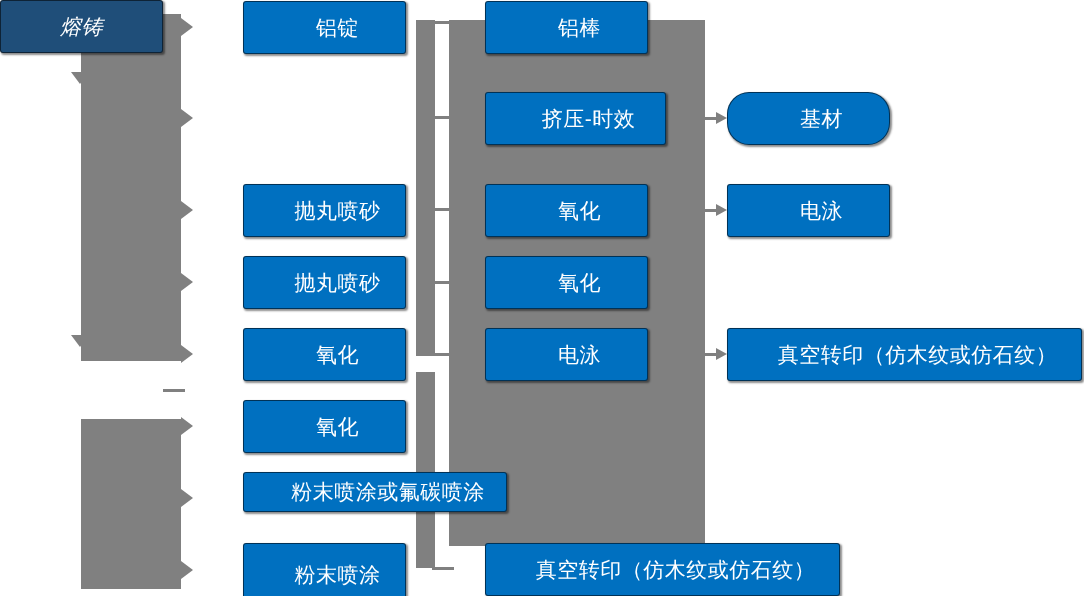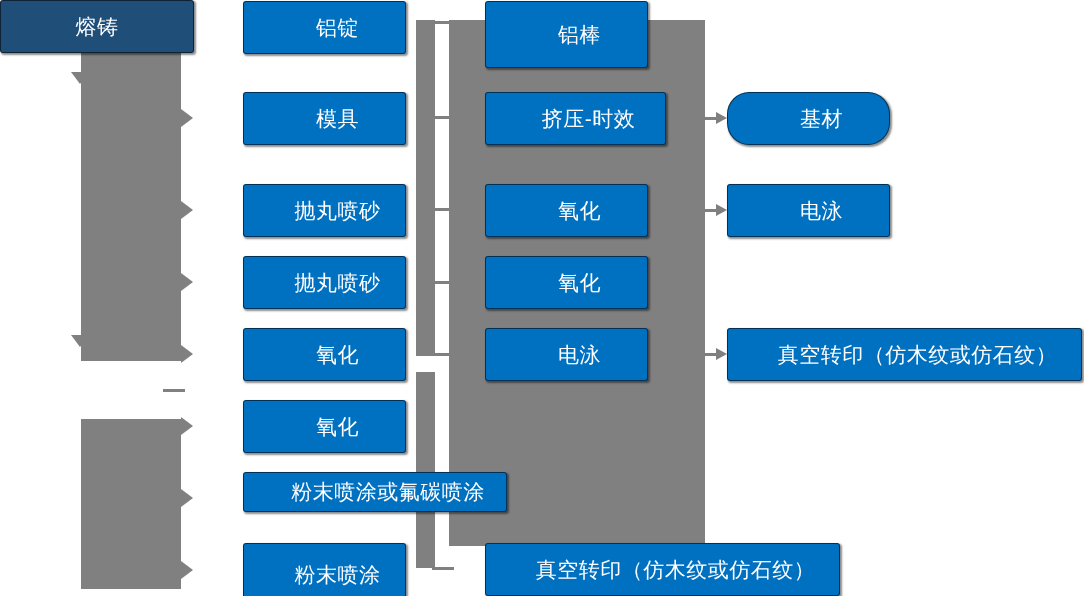--- a/index.html
+++ b/index.html
@@ -120,33 +120,30 @@
 
   <div class="stub" style="left:432px; top:21px; width:22px;"></div>
   <div class="stub" style="left:432px; top:116px; width:22px;"></div>
   <div class="stub" style="left:432px; top:208px; width:22px;"></div>
   <div class="stub" style="left:432px; top:281px; width:22px;"></div>
   <div class="stub" style="left:432px; top:353px; width:22px;"></div>
   <div class="stub" style="left:432px; top:567px; width:22px;"></div>
 
   <div class="gray" style="left:449px; top:20px; width:256px; height:526px;"></div>
 
-  <div class="box box-dark" style="left:0px; top:0px; width:194px; height:53px;">
+  <div class="box box-dark" style="left:0px; top:0px; width:163px; height:53px;font-style:italic;">
     <span>熔铸</span>
   </div>
 
 
 
   <div class="box box-bright" style="left:243px; top:1px; width:163px; height:53px;">
     <span>铝锭</span>
   </div>
 
-  <div class="box box-bright" style="left:243px; top:92px; width:163px; height:53px;">
-    <span>模具</span>
-  </div>
 
   <div class="box box-bright" style="left:243px; top:184px; width:163px; height:53px;">
     <span>抛丸喷砂</span>
   </div>
 
   <div class="box box-bright" style="left:243px; top:256px; width:163px; height:53px;">
     <span>抛丸喷砂</span>
   </div>
 
   <div class="box box-bright" style="left:243px; top:328px; width:163px; height:53px;">
@@ -158,21 +155,21 @@
   </div>
 
   <div class="box box-bright" style="left:243px; top:472px; width:264px; height:40px;">
     <span>粉末喷涂或氟碳喷涂</span>
   </div>
 
   <div class="box box-bright" style="left:243px; top:543px; width:163px; height:63px;">
     <span>粉末喷涂</span>
   </div>
 
-  <div class="box box-bright" style="left:485px; top:1px; width:163px; height:67px;">
+  <div class="box box-bright" style="left:485px; top:1px; width:163px; height:53px;">
     <span>铝棒</span>
   </div>
 
   <div class="box box-bright" style="left:485px; top:92px; width:181px; height:53px;">
     <span>挤压-时效</span>
   </div>
 
   <div class="box box-bright" style="left:485px; top:184px; width:163px; height:53px;">
     <span>氧化</span>
   </div>

